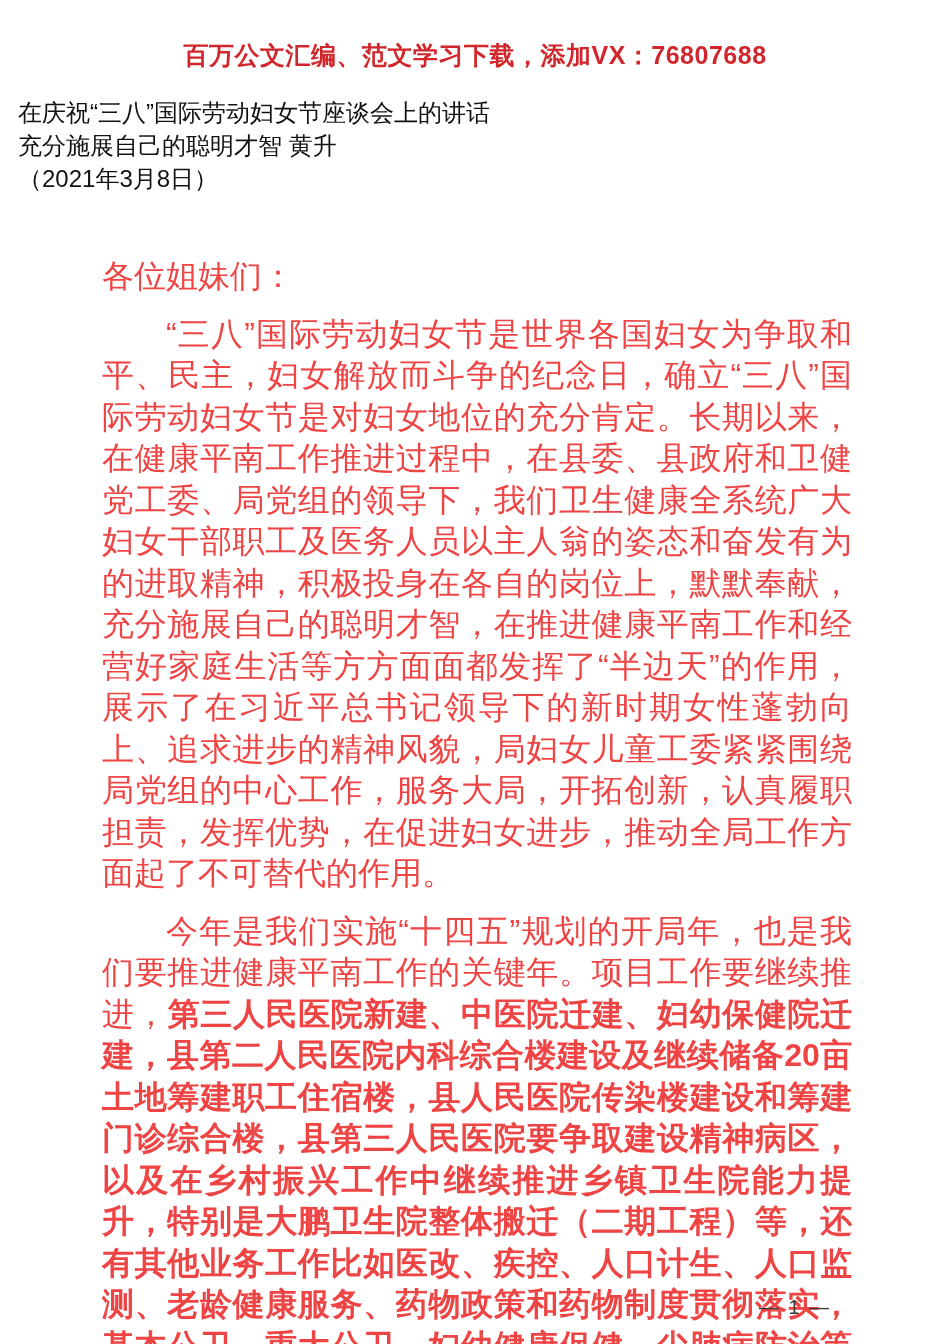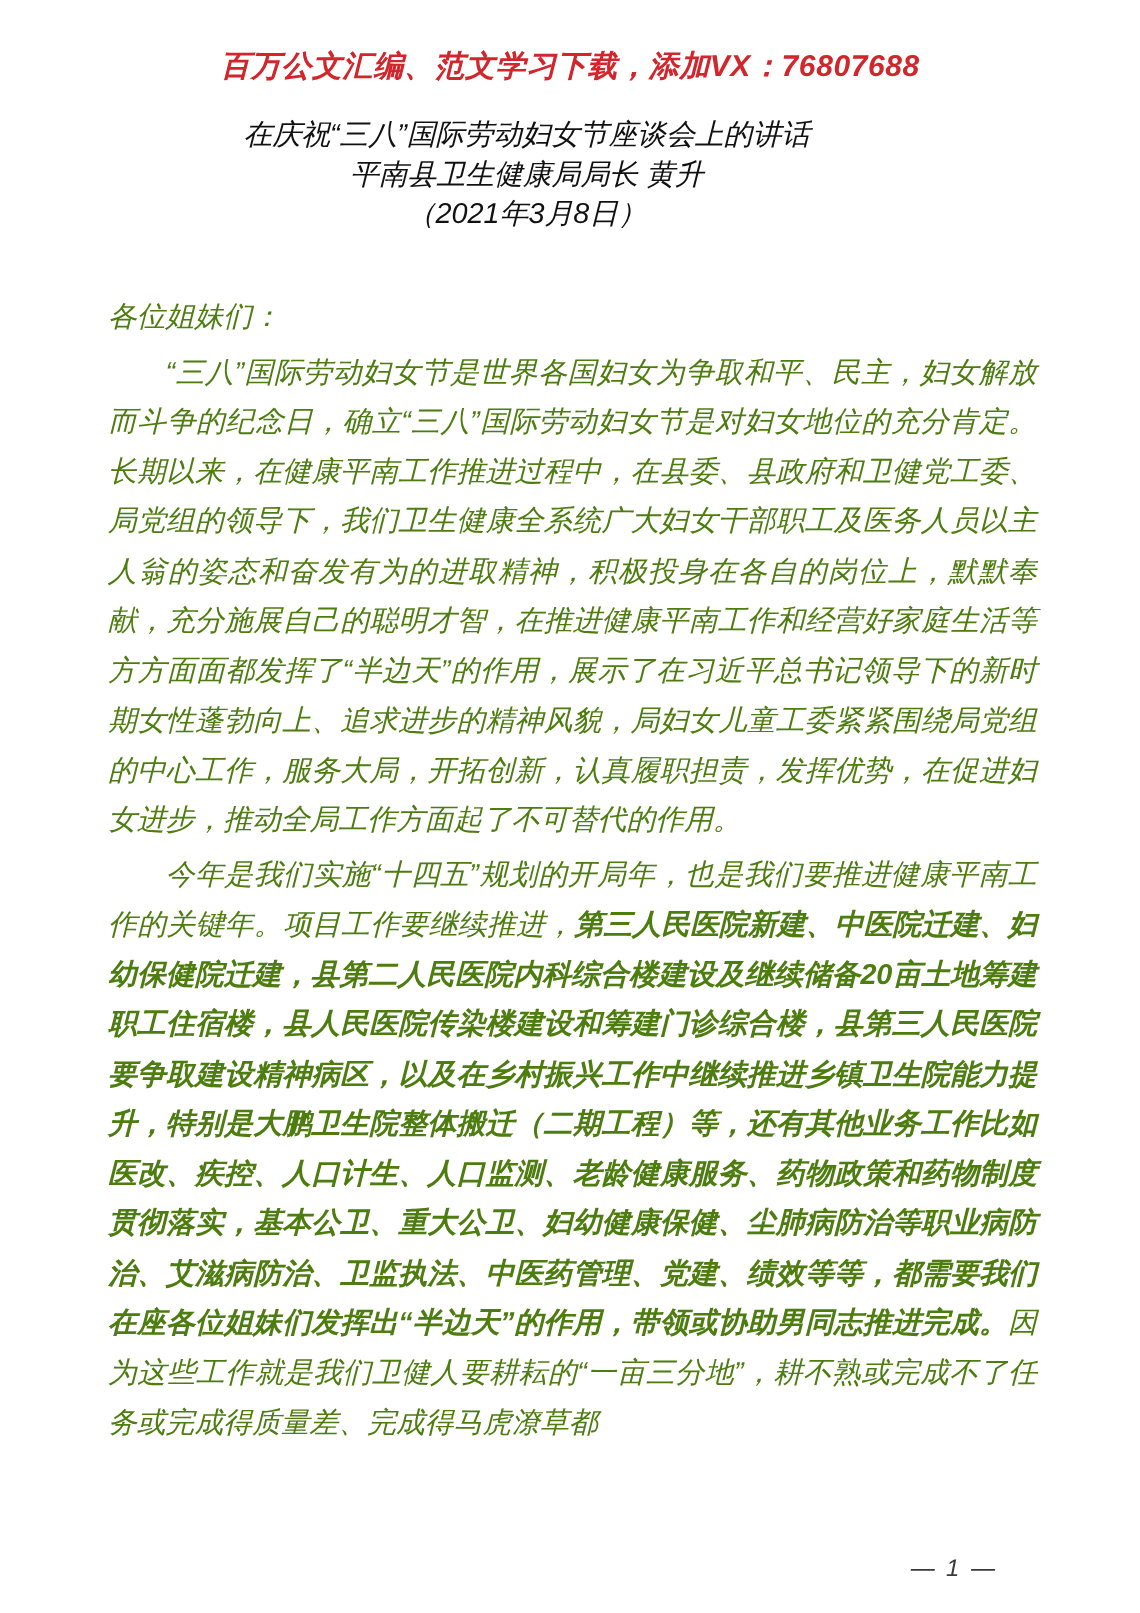--- a/index.html
+++ b/index.html
@@ -11,65 +11,64 @@
     font-family: "Liberation Sans", "DejaVu Sans", sans-serif;
     color: #000000;
   }
   .page {
     position: relative;
     width: 950px;
     height: 1344px;
     background: #ffffff;
     overflow: hidden;
     box-sizing: border-box;
-    font-style: italic;
   }
   .watermark-header {
     position: absolute;
     left: 0;
     top: 40px;
     width: 950px;
     text-align: center;
     font-size: 25px;
     font-weight: bold;
     letter-spacing: 0.5px;
     color: #d0262c;
     line-height: 1.2;
     white-space: nowrap;
   }
   .title-block {
     position: absolute;
-    left: 6px;
+    left: 18px;
     top: 96px;
     width: 866px;
-    text-align: center;
+    text-align: left;
   }
   .title-line {
     font-size: 24px;
     line-height: 33px;
     color: #111111;
     white-space: nowrap;
   }
   .title-line.date {
     font-size: 24px;
     line-height: 34px;
   }
   .body-area {
     position: absolute;
     left: 86px;
     top: 240px;
     width: 782px;
   }
   .para {
-    font-size: 24px;
+    font-size: 32px;
     line-height: 41.5px;
     text-align: justify;
     text-justify: inter-ideograph;
-    margin: 4px;
-    color: #4d7c0f;
+    margin: 16px;
+    color: #ef4444;
     letter-spacing: 0px;
     word-break: break-all;
   }
   .para.indent {
     text-indent: 2em;
   }
   .para.salutation {
     text-indent: 0;
   }
   b.bold-run {
@@ -94,21 +93,21 @@
 </style>
 </head>
 <body>
 
 <div class="page">
 
   <div class="watermark-header">百万公文汇编、范文学习下载，添加VX：76807688</div>
 
   <div class="title-block">
     <div class="title-line">在庆祝“三八”国际劳动妇女节座谈会上的讲话</div>
-    <div class="title-line">平南县卫生健康局局长  黄升</div>
+    <div class="title-line">充分施展自己的聪明才智  黄升</div>
     <div class="title-line date">（2021年3月8日）</div>
   </div>
 
   <div class="body-area">
 
     <p class="para salutation">各位姐妹们：</p>
 
 
     <p class="para indent">“三八”国际劳动妇女节是世界各国妇女为争取和平、民主，妇女解放而斗争的纪念日，确立“三八”国际劳动妇女节是对妇女地位的充分肯定。长期以来，在健康平南工作推进过程中，在县委、县政府和卫健党工委、局党组的领导下，我们卫生健康全系统广大妇女干部职工及医务人员以主人翁的姿态和奋发有为的进取精神，积极投身在各自的岗位上，默默奉献，充分施展自己的聪明才智，在推进健康平南工作和经营好家庭生活等方方面面都发挥了“半边天”的作用，展示了在习近平总书记领导下的新时期女性蓬勃向上、追求进步的精神风貌，局妇女儿童工委紧紧围绕局党组的中心工作，服务大局，开拓创新，认真履职担责，发挥优势，在促进妇女进步，推动全局工作方面起了不可替代的作用。</p>
 

